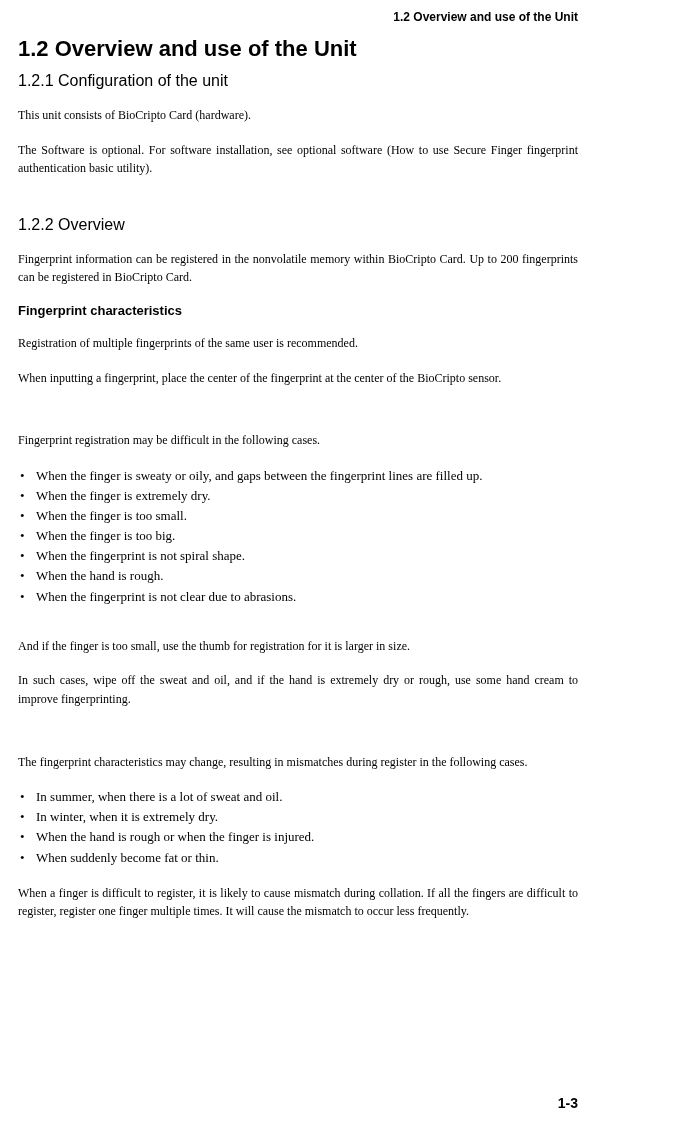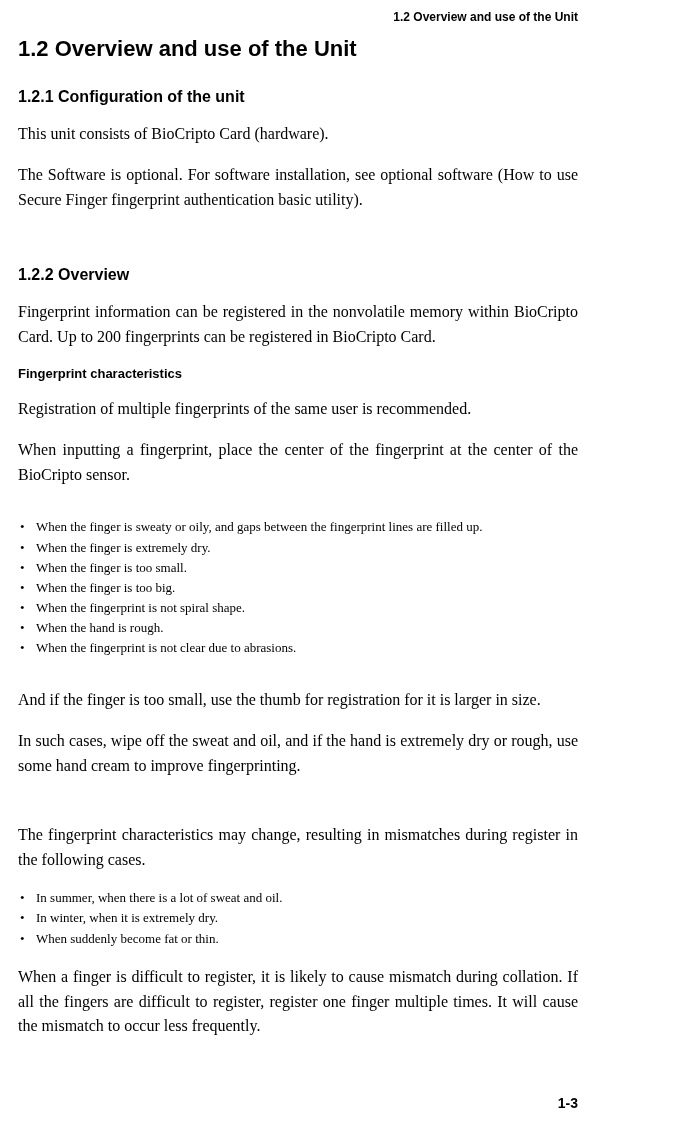--- a/index.html
+++ b/index.html
@@ -25,32 +25,32 @@
     margin-bottom: 12px;
   }
   h1.section-title {
     font-family: Arial, Helvetica, sans-serif;
     font-weight: bold;
     font-size: 22px;
     margin: 4px 0 10px 0;
   }
   h2.subsection-title {
     font-family: Arial, Helvetica, sans-serif;
-    font-weight: bold;
+    font-weight: normal;
     font-size: 16px;
-    margin: 26px 0 6px 0;
+    margin: 10px 0 6px 0;
   }
   h3.inline-title {
     font-family: Arial, Helvetica, sans-serif;
     font-weight: bold;
     font-size: 13px;
     margin: 14px 0 2px 0;
   }
   p.body {
-    font-size: 16px;
+    font-size: 12px;
     line-height: 1.55;
     margin: 16px 0;
     text-align: justify;
   }
   .spacer { height: 12px; }
   ul.bullets {
     list-style: none;
     padding: 0;
     margin: 2px 0;
   }
@@ -94,20 +94,21 @@
 
   <h2 class="subsection-title">1.2.2  Overview</h2>
   <p class="body">Fingerprint information can be registered in the nonvolatile memory within BioCripto Card.  Up to 200 fingerprints can be registered in BioCripto Card.</p>
 
   <h3 class="inline-title">Fingerprint characteristics</h3>
   <p class="body">Registration of multiple fingerprints of the same user is recommended.</p>
   <p class="body">When inputting a fingerprint, place the center of the fingerprint at the center of the BioCripto sensor.</p>
 
   <div class="spacer"></div>
 
+  <p class="body">Fingerprint registration may be difficult in the following cases.</p>
   <ul class="bullets">
     <li>When the finger is sweaty or oily, and gaps between the fingerprint lines are filled up.</li>
     <li>When the finger is extremely dry.</li>
     <li>When the finger is too small.</li>
     <li>When the finger is too big.</li>
     <li>When the fingerprint is not spiral shape.</li>
     <li>When the hand is rough.</li>
     <li>When the fingerprint is not clear due to abrasions.</li>
   </ul>
 
@@ -115,18 +116,19 @@
 
   <p class="body">And if the finger is too small, use the thumb for registration for it is larger in size.</p>
   <p class="body">In such cases, wipe off the sweat and oil, and if the hand is extremely dry or rough, use some hand cream to improve fingerprinting.</p>
 
   <div class="spacer"></div>
 
   <p class="body">The fingerprint characteristics may change, resulting in mismatches during register in the following cases.</p>
   <ul class="bullets">
     <li>In summer, when there is a lot of sweat and oil.</li>
     <li>In winter, when it is extremely dry.</li>
+    <li>When the hand is rough or when the finger is injured.</li>
     <li>When suddenly become fat or thin.</li>
   </ul>
   <p class="body">When a finger is difficult to register, it is likely to cause mismatch during collation.  If all the fingers are difficult to register, register one finger multiple times.  It will cause the mismatch to occur less frequently.</p>
 
   <div class="page-num">1-3</div>
 </div>
 
 </body></html>

